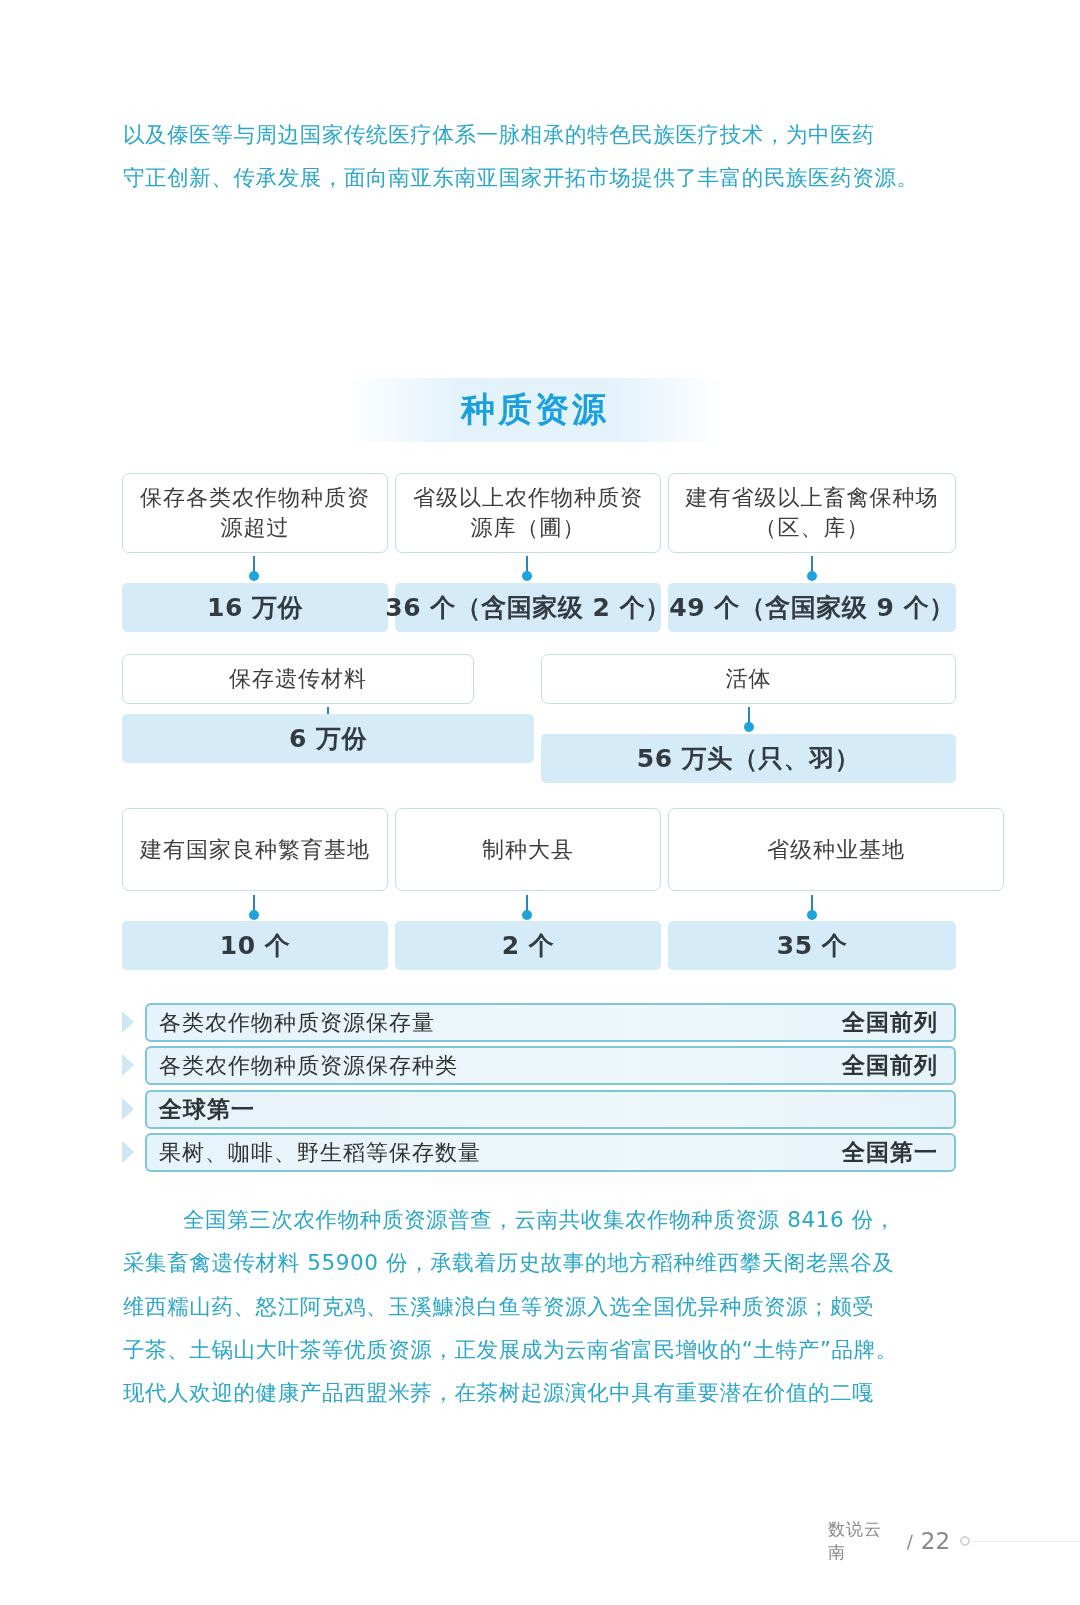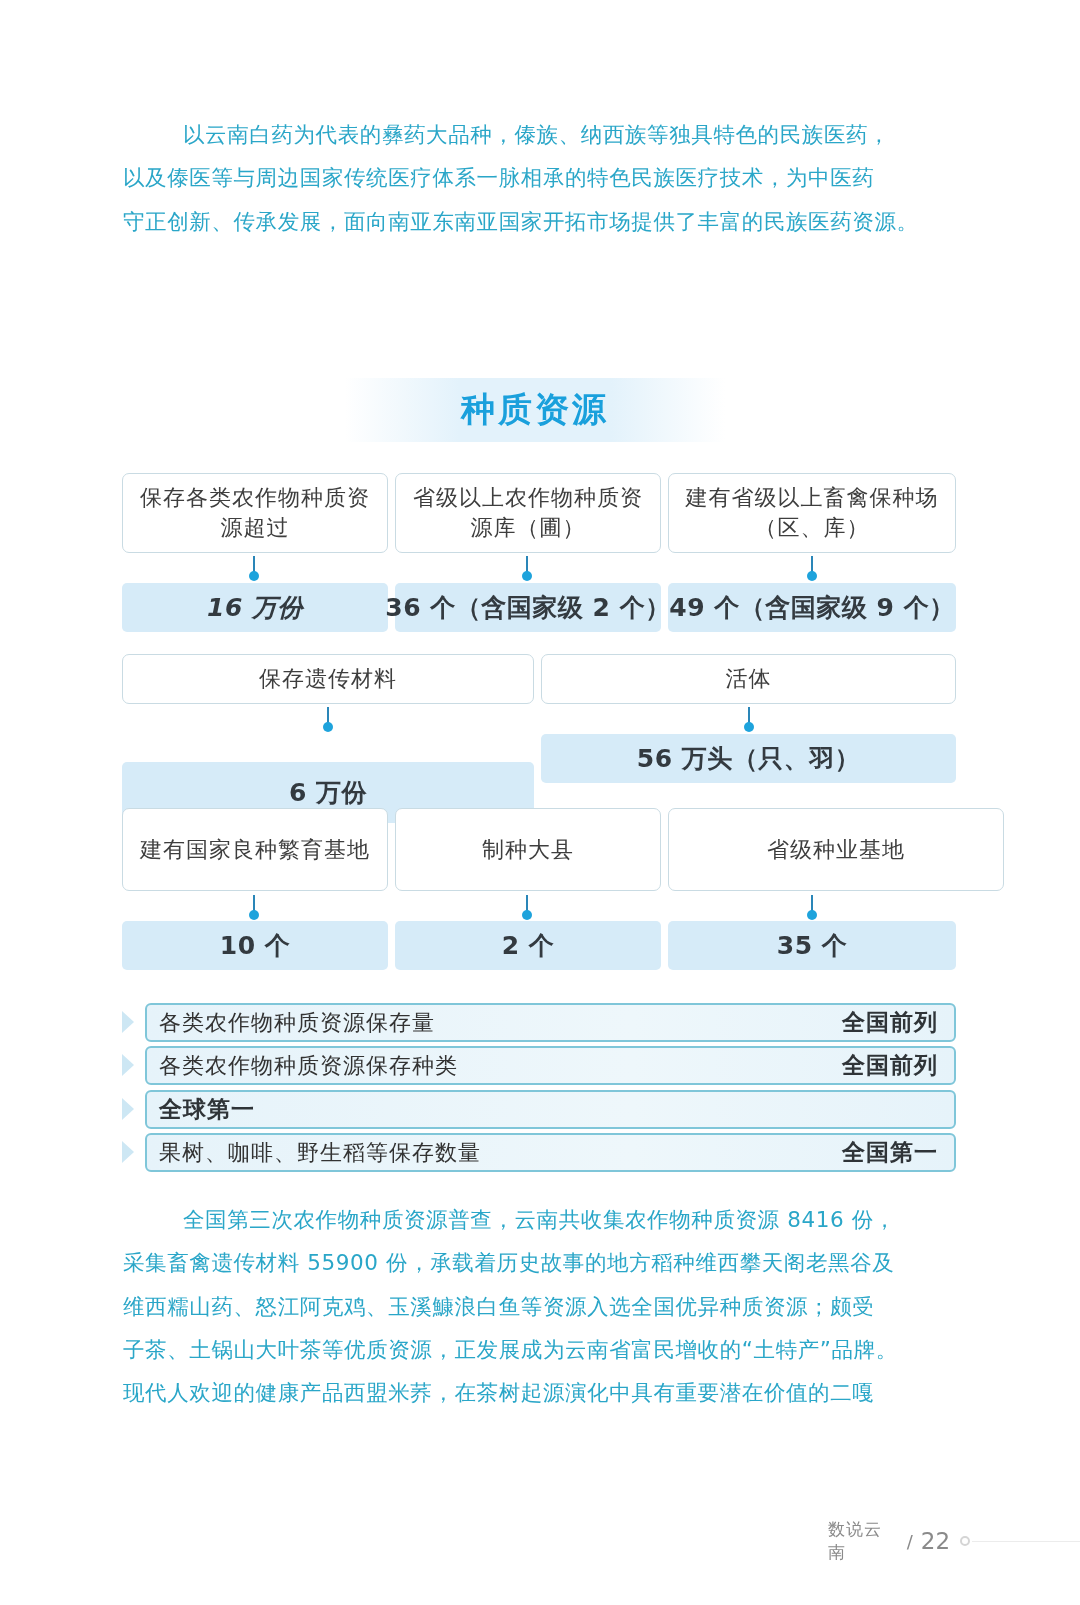--- a/index.html
+++ b/index.html
@@ -75,64 +75,63 @@
   .footer-page { font-size: 23px; }
   .footer-dot {
     width: 6px; height: 6px; border: 2px solid #d5d5d5; border-radius: 50%; margin-left: 10px;
   }
   .footer-line { width: 110px; height: 1px; background: #ececec; margin-left: 2px; }
 </style>
 </head>
 <body>
 
 <div class="para" id="para1">
-  <span class="line indent">以云南白药为代表的彝药大品种，傣族、纳西族等独具特色的民族医药，</span>
   <span class="line">以及傣医等与周边国家传统医疗体系一脉相承的特色民族医疗技术，为中医药</span>
   <span class="line">守正创新、传承发展，面向南亚东南亚国家开拓市场提供了丰富的民族医药资源。</span>
 </div>
 
 <div class="title-band">
   <span class="title-text">种质资源</span>
 </div>
 
 <div class="label-box" style="left:122px; top:473px; width:266px; height:80px;">
   <span>保存各类农作物种质资源超过</span>
 </div>
 <div class="connector" style="left:248px; top:556px;">
     <div class="stem"></div>
     <div class="dot"></div>
   </div>
-<div class="value-box" style="left:122px; top:583px; width:266px; height:49px;font-style:italic;">16 万份</div>
+<div class="value-box" style="left:122px; top:583px; width:266px; height:49px;">16 万份</div>
 
 <div class="label-box" style="left:395px; top:473px; width:266px; height:80px;">
   <span>省级以上农作物种质资源库（圃）</span>
 </div>
 <div class="connector" style="left:521px; top:556px;">
     <div class="stem"></div>
     <div class="dot"></div>
   </div>
 <div class="value-box" style="left:395px; top:583px; width:266px; height:49px;">36 个（含国家级 2 个）</div>
 
 <div class="label-box" style="left:668px; top:473px; width:288px; height:80px;">
   <span>建有省级以上畜禽保种场（区、库）</span>
 </div>
 <div class="connector" style="left:806px; top:556px;">
     <div class="stem"></div>
     <div class="dot"></div>
   </div>
 <div class="value-box" style="left:668px; top:583px; width:288px; height:49px;">49 个（含国家级 9 个）</div>
 
-<div class="label-box" style="left:122px; top:654px; width:412px; height:50px;">
+<div class="label-box" style="left:122px; top:654px; width:352px; height:50px;">
   <span>保存遗传材料</span>
 </div>
 <div class="connector" style="left:322px; top:707px;">
     <div class="stem"></div>
     <div class="dot"></div>
   </div>
-<div class="value-box" style="left:122px; top:762px; width:412px; height:61px;">6 万份</div>
+<div class="value-box" style="left:122px; top:714px; width:412px; height:49px;">6 万份</div>
 
 <div class="label-box" style="left:541px; top:654px; width:415px; height:50px;">
   <span>活体</span>
 </div>
 <div class="connector" style="left:743px; top:707px;">
     <div class="stem"></div>
     <div class="dot"></div>
   </div>
 <div class="value-box" style="left:541px; top:734px; width:415px; height:49px;">56 万头（只、羽）</div>
 

